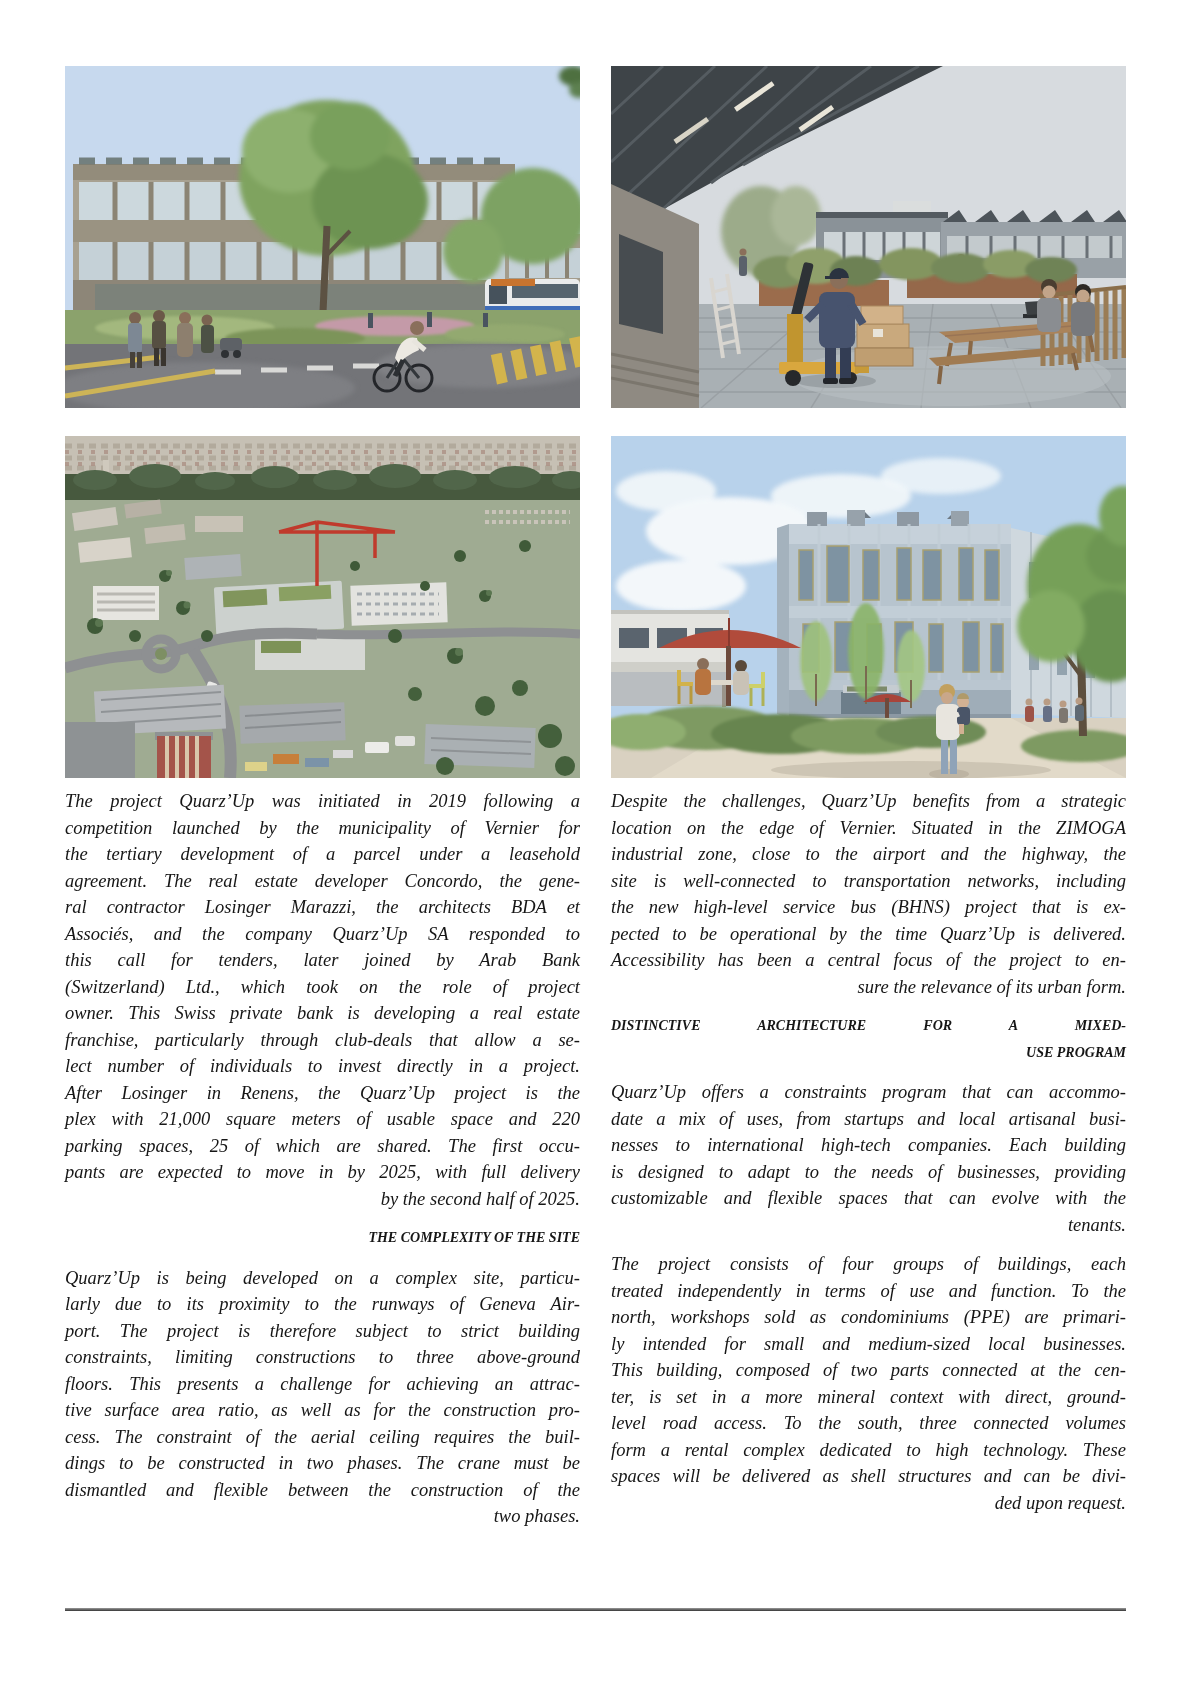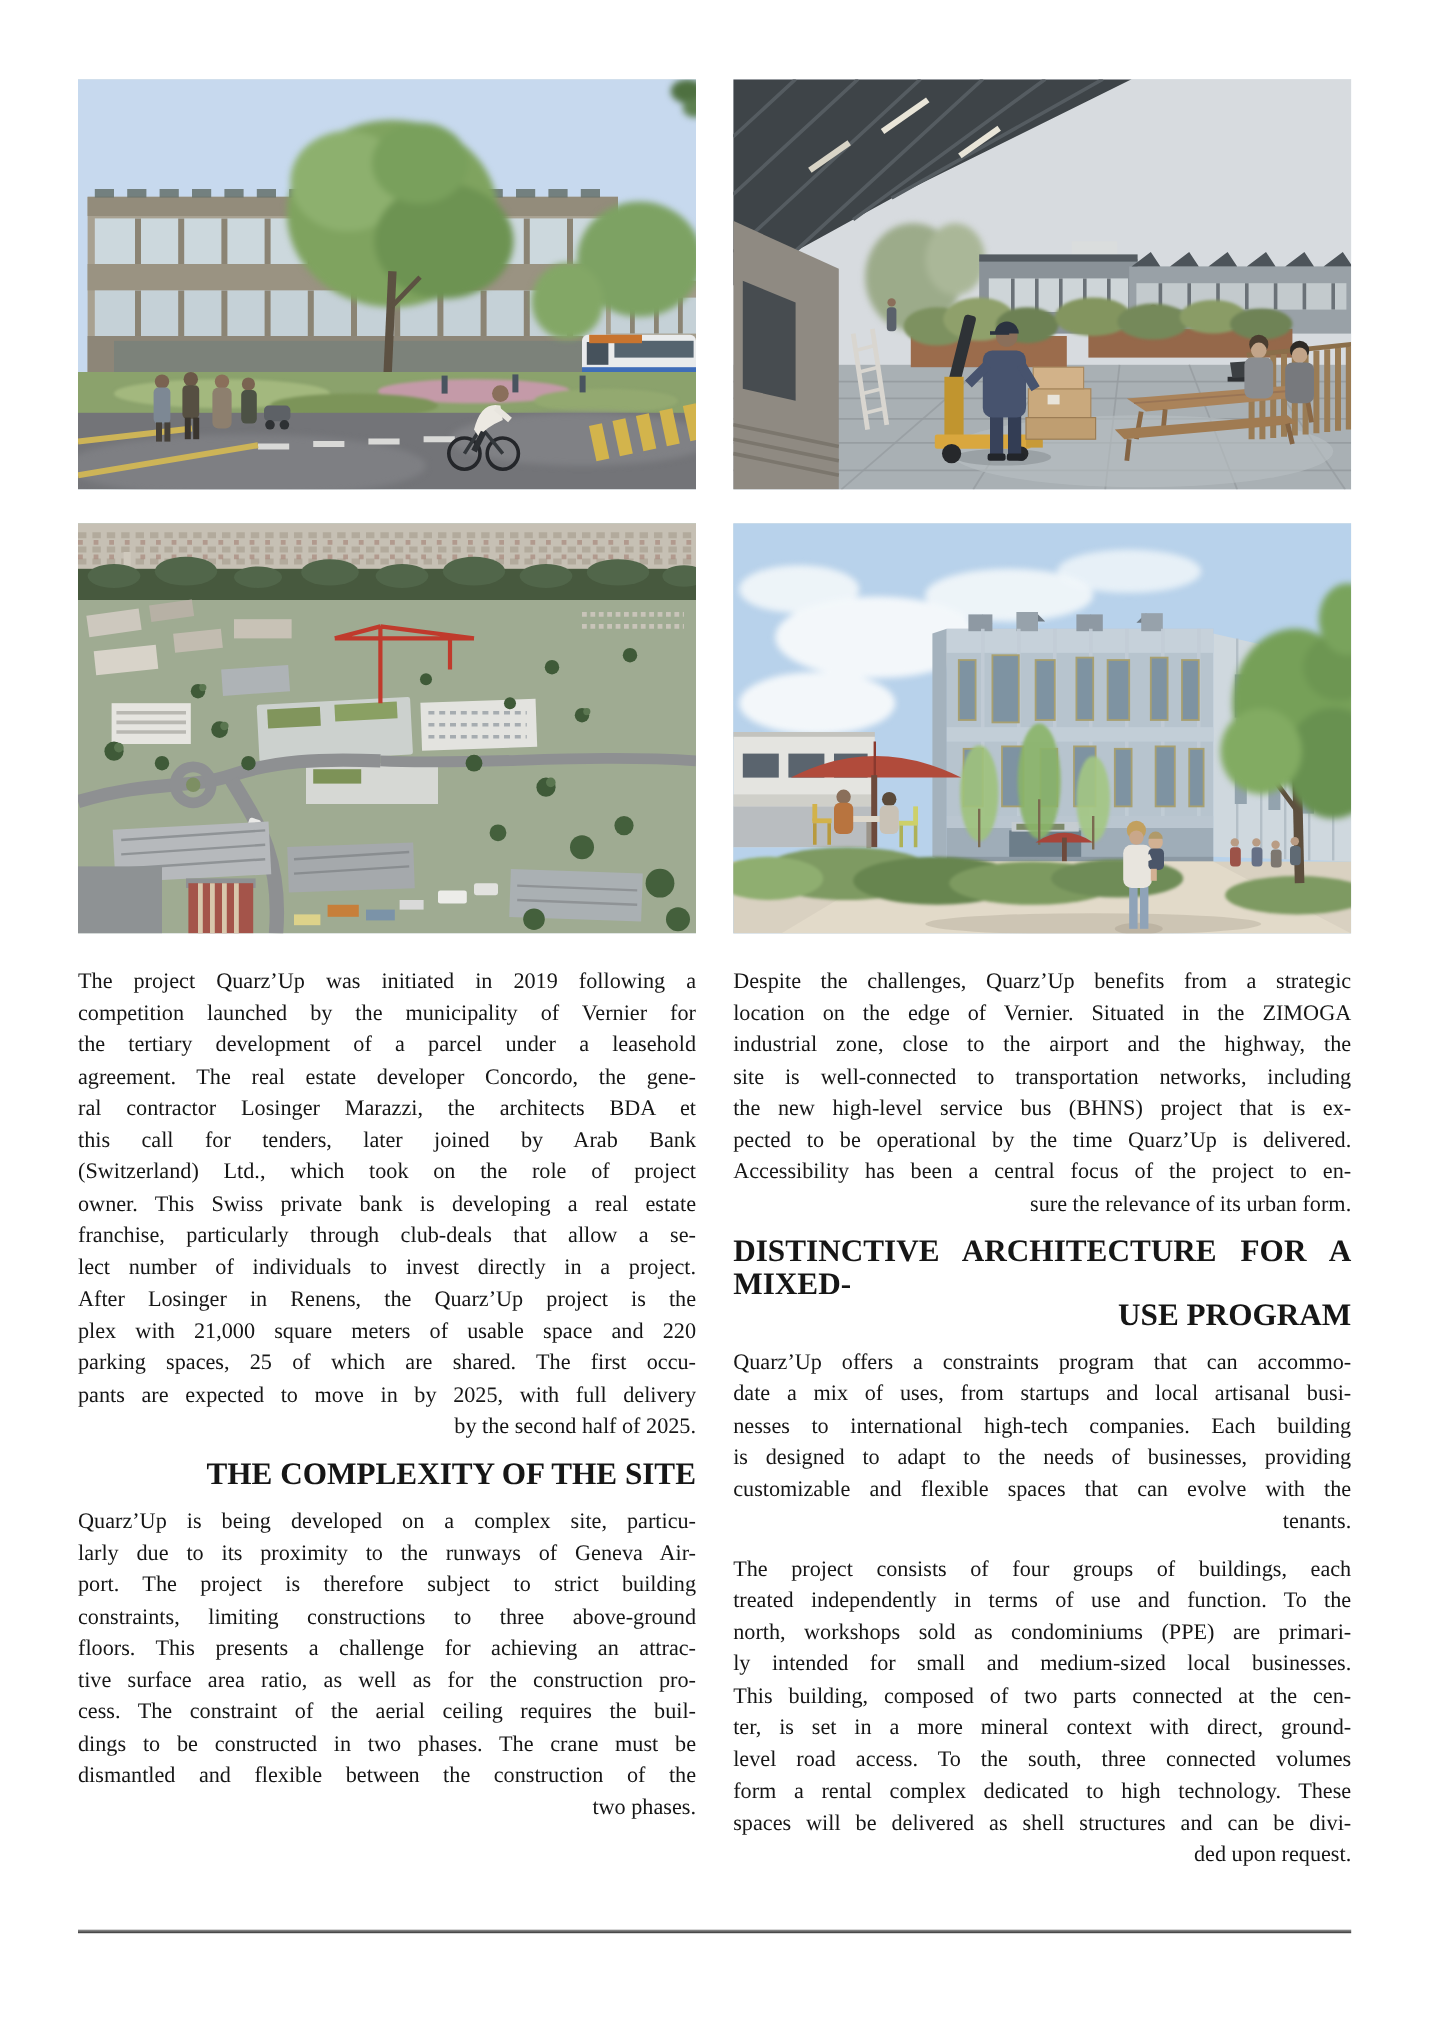--- a/index.html
+++ b/index.html
@@ -6,24 +6,24 @@
   .page {
     position:relative; width:1191px; height:1684px; background:#ffffff;
     font-family:"Liberation Serif", serif; color:#161616; overflow:hidden;
   }
   .content { position:absolute; left:65px; top:66px; width:1061px; }
   .figures { display:flex; flex-wrap:wrap; justify-content:space-between; row-gap:28px; }
   figure { margin:0; width:515px; height:342px; overflow:hidden; background:#dfe6ec; }
   figure svg { display:block; width:100%; height:100%; }
   .soft1 { filter: blur(1.5px); }
   .soft2 { filter: blur(2.5px); }
-  .columns { display:flex; justify-content:space-between; margin-top:27px; }
+  .columns { display:flex; justify-content:space-between; margin-top:10px;font-style:italic; }
   .col { width:515px; font-size:18.5px; line-height:26.5px; }
   .para { margin:0 0 13px 0; }
-  .heading { font-weight:bold; font-size:26px; line-height:26.5px; margin:13px 0; }
+  .heading { font-weight:bold; font-size:14px; line-height:26.5px; margin:13px 0; }
   .jline { text-align:justify; text-align-last:justify; text-justify:inter-word; white-space:normal; }
   .lline { text-align:right; }
   .footer-rule { position:absolute; left:65px; top:1608px; width:1061px; height:3px;
     background:linear-gradient(#9a9a9a,#353535); }
 </style>
 </head>
 <body>
 
 <div class="page">
   <div class="content">
@@ -463,20 +463,21 @@
     </div>
 
     <div class="columns">
       <div class="col">
         <div class="para">
             <div class="jline">The project Quarz’Up was initiated in 2019 following a</div>
             <div class="jline">competition launched by the municipality of Vernier for</div>
             <div class="jline">the tertiary development of a parcel under a leasehold</div>
             <div class="jline">agreement. The real estate developer Concordo, the gene-</div>
             <div class="jline">ral contractor Losinger Marazzi, the architects BDA et</div>
+            <div class="jline">Associés, and the company Quarz’Up SA responded to</div>
             <div class="jline">this call for tenders, later joined by Arab Bank</div>
             <div class="jline">(Switzerland) Ltd., which took on the role of project</div>
             <div class="jline">owner. This Swiss private bank is developing a real estate</div>
             <div class="jline">franchise, particularly through club-deals that allow a se-</div>
             <div class="jline">lect number of individuals to invest directly in a project.</div>
             <div class="jline">After Losinger in Renens, the Quarz’Up project is the</div>
             <div class="jline">plex with 21,000 square meters of usable space and 220</div>
             <div class="jline">parking spaces, 25 of which are shared. The first occu-</div>
             <div class="jline">pants are expected to move in by 2025, with full delivery</div>
             <div class="lline">by the second half of 2025.</div>

